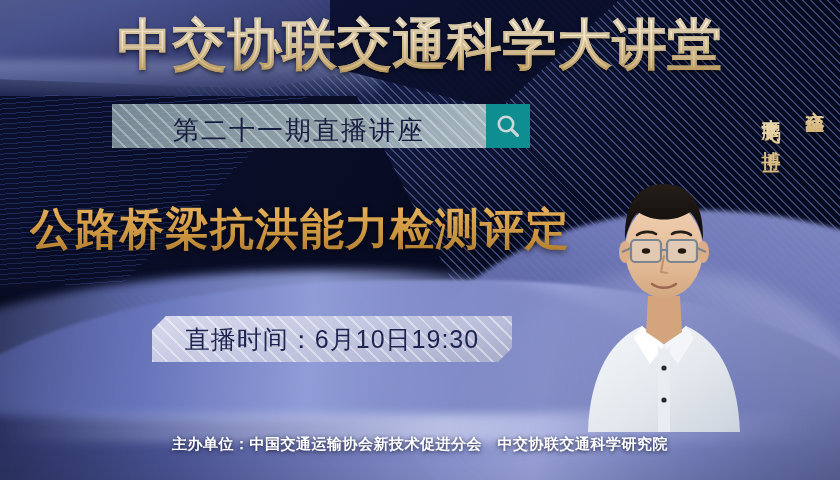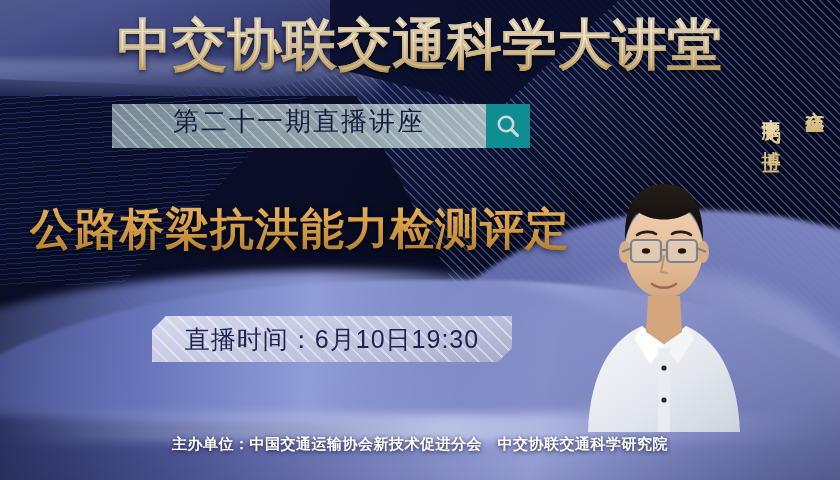--- a/index.html
+++ b/index.html
@@ -138,21 +138,21 @@
 
   
   .subbar{
     position:absolute;left:112px;top:104px;
     width:418px;height:44px;
     display:flex;align-items:stretch;
   }
   .subbar-body{
     position:relative;flex:1;
     background:linear-gradient(100deg,rgba(150,171,178,.78) 0%,rgba(168,188,193,.82) 45%,rgba(186,203,207,.86) 100%);
-    display:flex;align-items:flex-start;justify-content:center;
+    display:flex;align-items:flex-end;justify-content:center;
     overflow:hidden;
   }
   .subbar-body::after{
     content:"";position:absolute;inset:0;
     background-image:repeating-linear-gradient(
        45deg,
        rgba(255,255,255,.30) 0px,
        rgba(255,255,255,.30) 2px,
        rgba(255,255,255,0) 2px,
        rgba(255,255,255,0) 9px);

